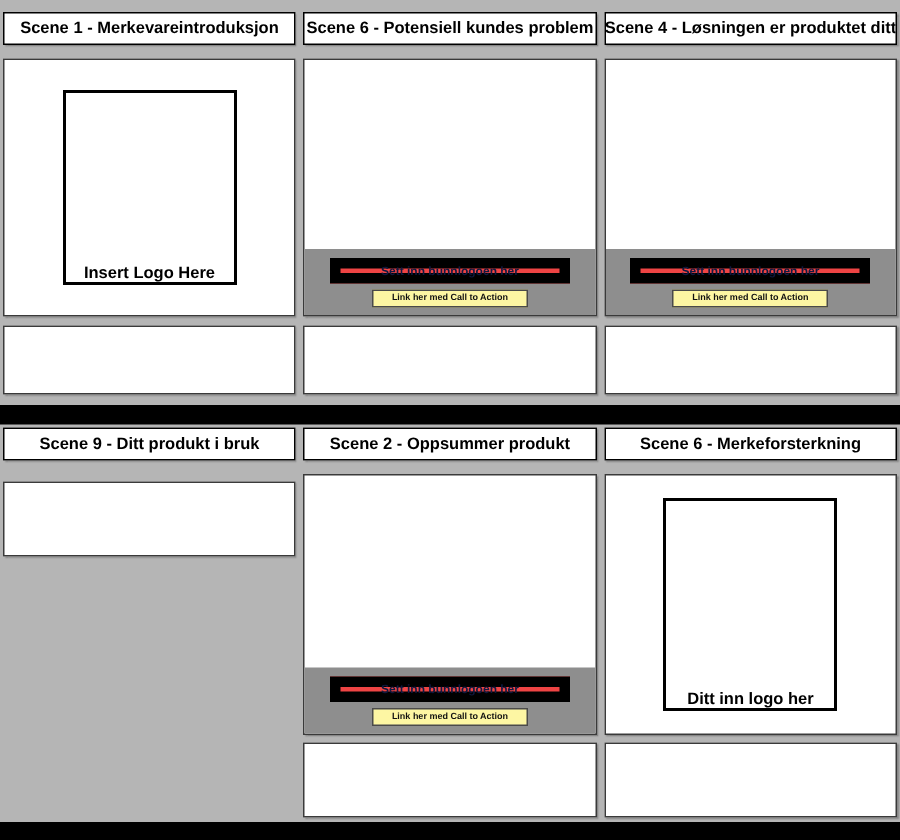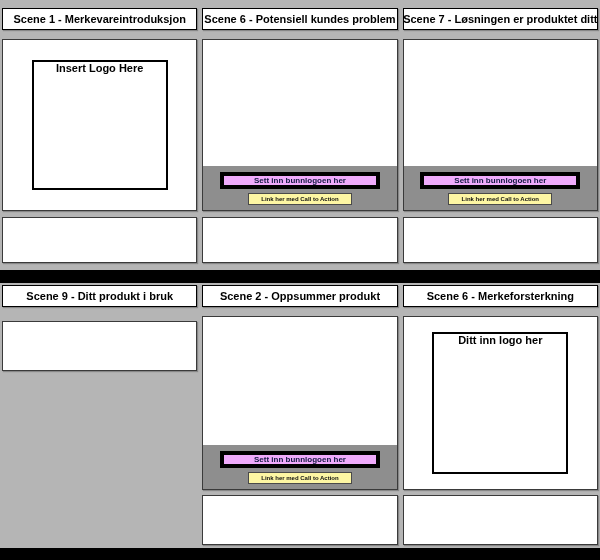--- a/index.html
+++ b/index.html
@@ -28,33 +28,33 @@
   .row1 .canvas { height:172px; }
   .row2 .canvas { height:174px; }
   .notes {
     background:#ffffff; border:1px solid #3a3a3a;
     box-shadow:1px 1px 1px rgba(0,0,0,0.25);
   }
   .row1 .notes { margin-top:6px; height:46px; }
   .row2 .notes { margin-top:5px; height:50px; }
   .logo-box {
     position:absolute; left:50%; top:50%; transform:translate(-50%,-50%);
-    width:136px; height:130px; border:2px solid #000; background:#fff;
-    display:flex; align-items:flex-start; justify-content:center;
+    width:116px; height:130px; border:2px solid #000; background:#fff;
+    display:flex; align-items:flex-end; justify-content:center;
     font-weight:bold; font-size:11px; color:#000; text-align:center;
   }
   .row2 .logo-box { height:142px; }
   .cta-band {
     position:absolute; left:0; right:0; bottom:0; height:44px;
     background:#8e8e8e;
     display:flex; flex-direction:column; align-items:center; justify-content:center;
     gap:4px;
   }
   .btn-blue {
-    width:160px; height:17px; background:#f0abfc; border:4px solid #000000;
+    width:160px; height:17px; background:#ef4444; border:7px solid #000000;
     display:flex; align-items:center; justify-content:center;
     font-weight:bold; font-size:8px; color:#101840;
     white-space:nowrap; cursor:pointer;
   }
   .btn-yellow {
     width:104px; height:12px; background:#fdf6a3; border:1px solid #4a4a4a;
     display:flex; align-items:center; justify-content:center;
     font-weight:bold; font-size:6px; color:#111;
     white-space:nowrap; cursor:pointer;
   }
@@ -96,21 +96,21 @@
         <div class="btn-yellow">
           <span>Link her med Call to Action</span>
         </div>
       </div>
     </div>
     <div class="notes"></div>
   </div>
 
   <div class="cell">
     <div class="hdr">
-      <span>Scene 7 - Løsningen er produktet ditt</span>
+      <span>Scene 4 - Løsningen er produktet ditt</span>
     </div>
     <div class="canvas">
       <div class="cta-band">
         <div class="btn-blue">
           <span>Sett inn bunnlogoen her</span>
         </div>
         <div class="btn-yellow">
           <span>Link her med Call to Action</span>
         </div>
       </div>

